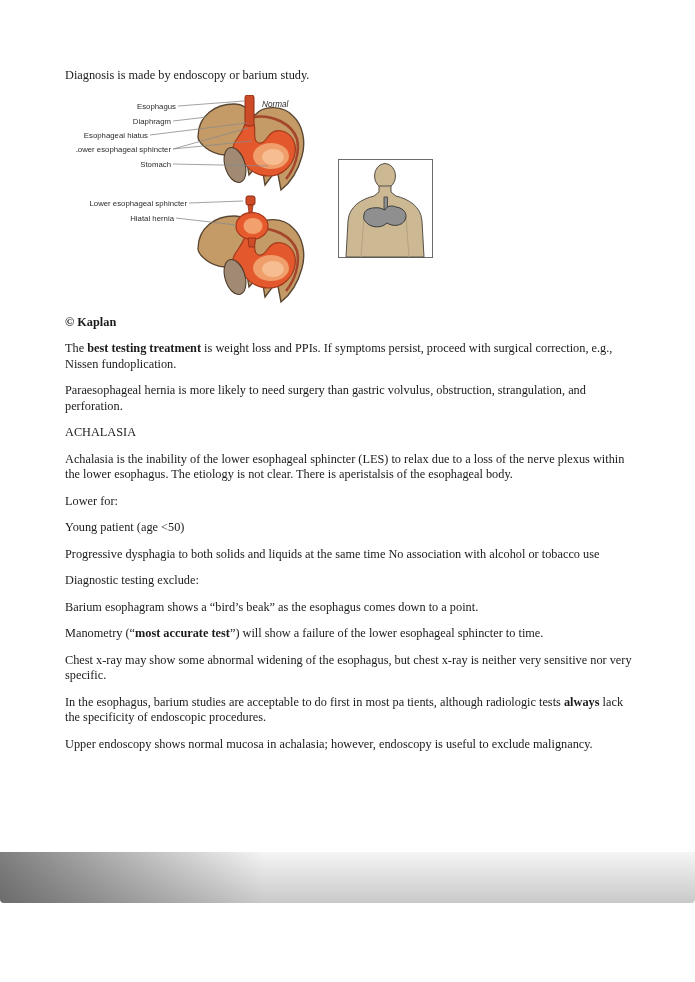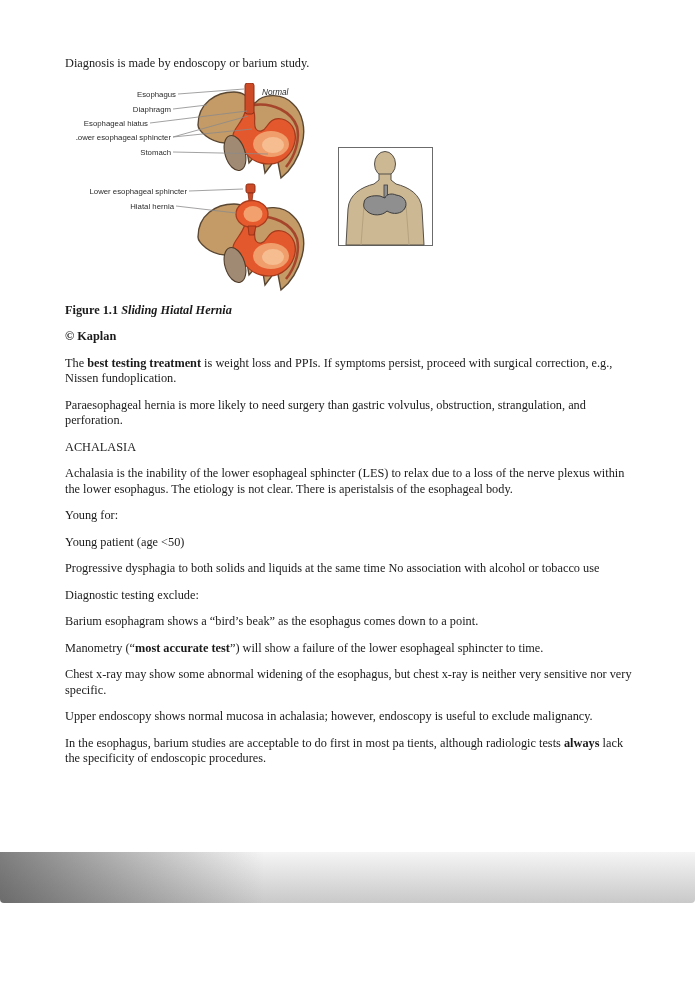--- a/index.html
+++ b/index.html
@@ -1,20 +1,20 @@
 <!DOCTYPE html>
 <html><head>
 <meta charset="utf-8">
 <style>
   html,body{margin:0;padding:0;}
   body{
     width:695px;height:982px;position:relative;overflow:hidden;
     background:#ffffff;font-family:"Liberation Serif",serif;color:#1a1a1a;
   }
-  .content{position:absolute;left:65px;top:56px;width:572px;font-size:12.3px;line-height:15.5px;}
+  .content{position:absolute;left:65px;top:68px;width:572px;font-size:12.3px;line-height:15.5px;}
   .content p{margin:0 0 11px 0;}
   .figure-area{position:relative;height:212px;margin:3px 0 8px 16px;}
   .anat-svg{position:absolute;left:-5px;top:0;}
   .torso-svg{position:absolute;left:257px;top:64px;}
   .caption b i{font-style:italic;}
   
   .shadow-band{
     position:absolute;left:0;top:852px;width:695px;height:51px;
     background:
       linear-gradient(to right, rgba(30,30,30,0.55), rgba(30,30,30,0.0) 38%),
@@ -115,38 +115,37 @@
         <line x1="68" y1="58" x2="71" y2="98" stroke="#b6a27e"></line>
       </g>
       <g>
         <rect x="46" y="38" width="3.5" height="14" fill="#8f8f8f" stroke="#3c3c3c" stroke-width="0.8"></rect>
         <path d="M26,56 C26,50 34,48 42,49 L47,51 C48,47 54,46 58,48
                  C66,49 70,55 67,61 C64,67 55,68 49,64 C44,69 35,69 30,65 C26,62 25,59 26,56 Z" fill="#8f8f8f" stroke="#3c3c3c" stroke-width="1"></path>
       </g>
     </svg>
   </div>
 
-  <p class="caption"><b><span>Figure 1.1 </span><i>Sliding Hiatal Hernia</i></b></p>
 
   <p><b>© Kaplan</b></p>
 
   <div>
       <p><span>The </span><b>best testing treatment</b><span> is weight loss and PPIs. If symptoms persist, proceed with surgical correction, e.g., Nissen fundoplication.</span></p>
       <p><span>Paraesophageal hernia is more likely to need surgery than gastric volvulus, obstruction, strangulation, and perforation.</span></p>
       <p><span>ACHALASIA</span></p>
       <p><span>Achalasia is the inability of the lower esophageal sphincter (LES) to relax due to a loss of the nerve plexus within the lower esophagus. The etiology is not clear. There is aperistalsis of the esophageal body.</span></p>
-      <p><span>Young for:</span></p>
+      <p><span>Lower for:</span></p>
       <p><span>Young patient (age &lt;50)</span></p>
       <p><span>Progressive dysphagia to both solids and liquids at the same time No association with alcohol or tobacco use</span></p>
       <p><span>Diagnostic testing exclude:</span></p>
       <p><span>Barium esophagram shows a “bird’s beak” as the esophagus comes down to a point.</span></p>
       <p><span>Manometry (“</span><b>most accurate test</b><span>”) will show a failure of the lower esophageal sphincter to time.</span></p>
       <p><span>Chest x-ray may show some abnormal widening of the esophagus, but chest x-ray is neither very sensitive nor very specific.</span></p>
+      <p><span>In the esophagus, barium studies are acceptable to do first in most pa tients, although radiologic tests </span><b>always</b><span> lack the specificity of endoscopic procedures.</span></p>
       <p><span>Upper endoscopy shows normal mucosa in achalasia; however, endoscopy is useful to exclude malignancy.</span></p>
-      <p><span>In the esophagus, barium studies are acceptable to do first in most pa tients, although radiologic tests </span><b>always</b><span> lack the specificity of endoscopic procedures.</span></p>
     </div>
 
 </div>
 
 <div class="shadow-band"></div>
 
 <div class="footer">
   
   
   

